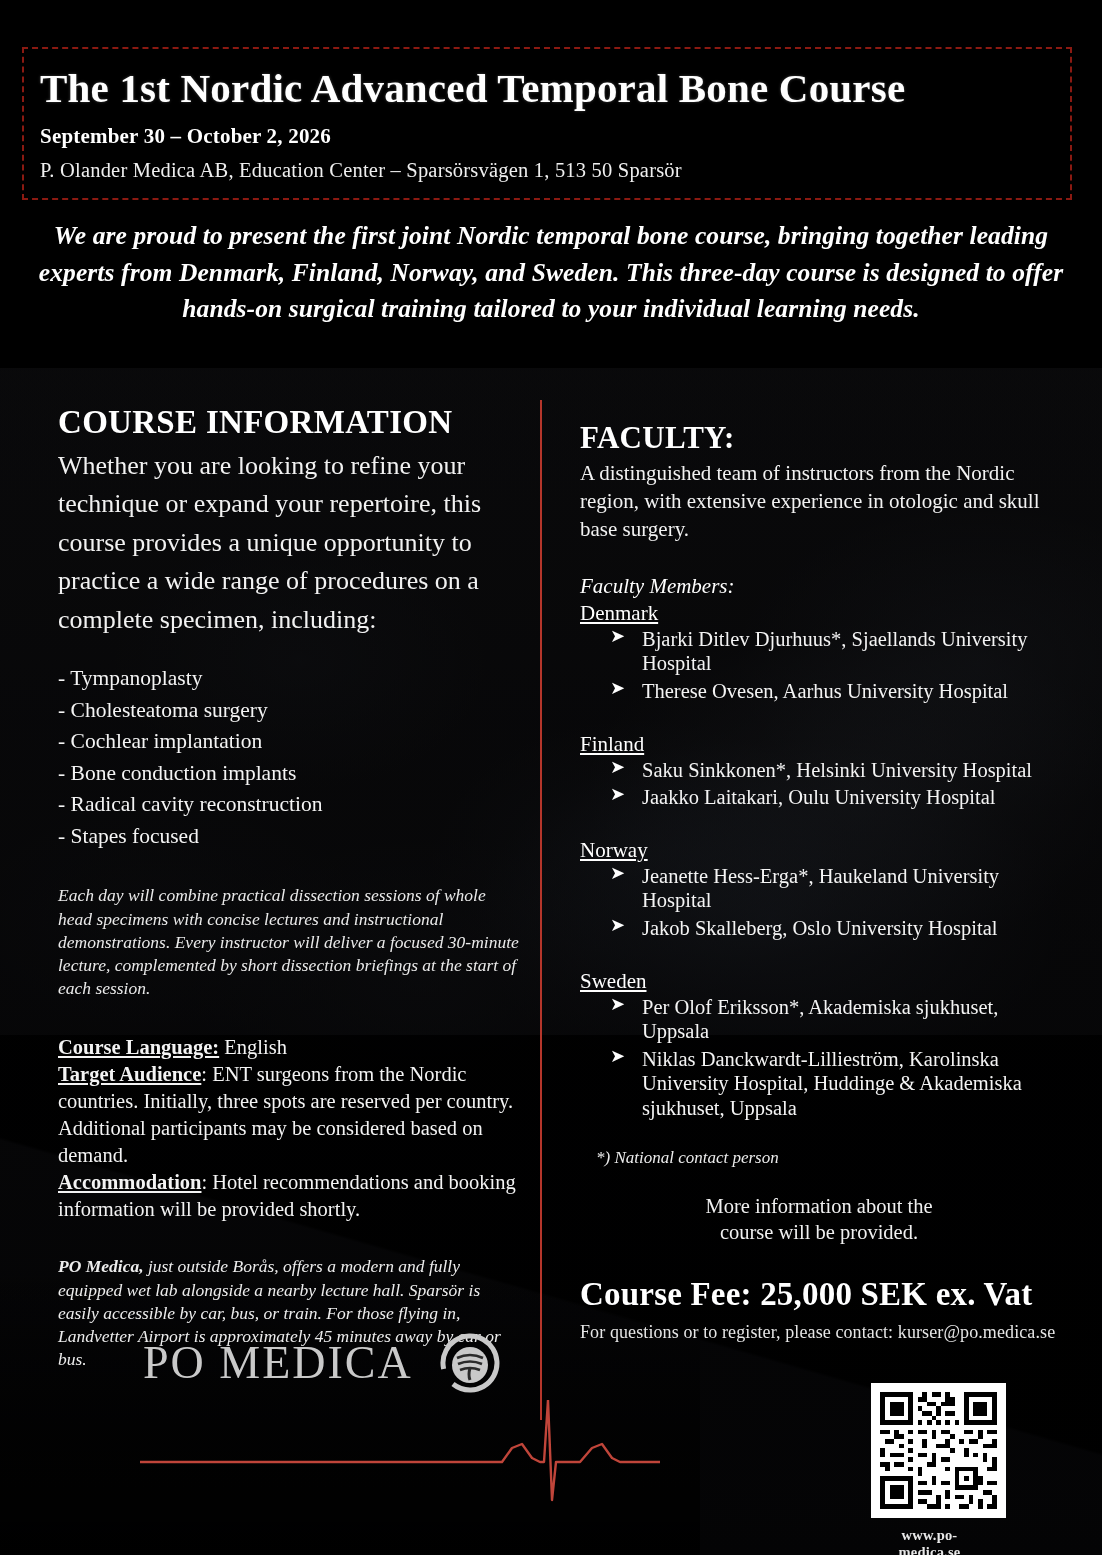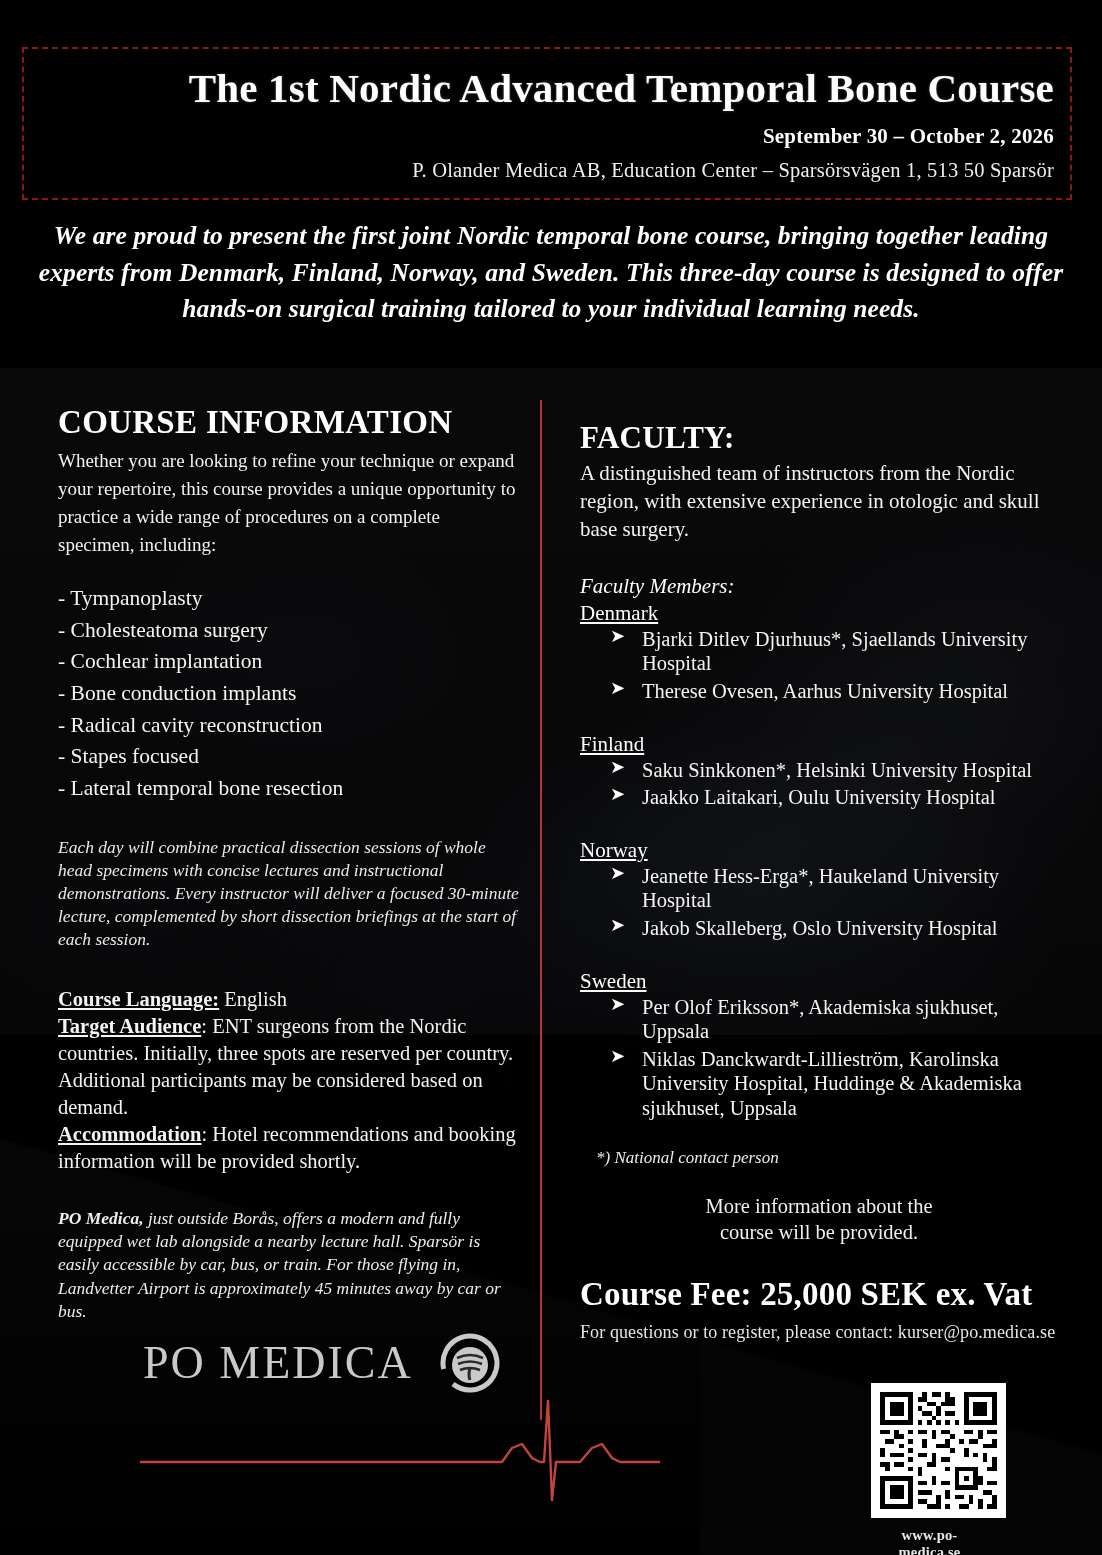--- a/index.html
+++ b/index.html
@@ -64,21 +64,21 @@
   }
 
   
   .header-box {
     position: absolute;
     left: 22px; top: 47px;
     width: 1050px;
     box-sizing: border-box;
     border: 2px dashed #8b1a12;
     padding: 18px 16px 16px 16px;
-    text-align: right;
+    text-align: left;
   }
   .title {
     font-family: "Liberation Serif", "DejaVu Serif", serif;
     font-weight: bold;
     font-size: 41px;
     line-height: 1.06;
     letter-spacing: 0.2px;
     margin: 0 0 14px 0;
     text-shadow: 0 0 3px rgba(255,255,255,0.25);
   }
@@ -141,21 +141,21 @@
     font-size: 33px;
     margin: 0 0 6px 0;
     letter-spacing: 0.3px;
   }
   h2.section-head.faculty {
     font-size: 31px;
     margin-bottom: 4px;
   }
 
   p.body {
-    font-size: 19px;
+    font-size: 26px;
     line-height: 1.48;
     margin: 0;
     color: #f2f2f2;
   }
 
   ul.proc-list {
     list-style: none;
     margin: 26px 0 4px 0;
     padding: 0;
     font-size: 21.5px;
@@ -326,21 +326,20 @@
     <h2 class="section-head">COURSE INFORMATION</h2>
     <p class="body">Whether you are looking to refine your technique or expand your repertoire, this course provides a unique opportunity to practice a wide range of procedures on a complete specimen, including:</p>
 
     <ul class="proc-list">
       <li>- Tympanoplasty</li>
       <li>- Cholesteatoma surgery</li>
       <li>- Cochlear implantation</li>
       <li>- Bone conduction implants</li>
       <li>- Radical cavity reconstruction</li>
       <li>- Stapes focused</li>
-      <li>- Lateral temporal bone resection</li>
     </ul>
 
     <p class="note">Each day will combine practical dissection sessions of whole head specimens with concise lectures and instructional demonstrations. Every instructor will deliver a focused 30-minute lecture, complemented by short dissection briefings at the start of each session.</p>
 
     <div class="details">
       <p><span class="lbl">Course Language:</span><span> English</span></p>
       <p><span class="lbl">Target Audience</span><span>: ENT surgeons from the Nordic countries. Initially, three spots are reserved per country. Additional participants may be considered based on demand.</span></p>
       <p><span class="lbl">Accommodation</span><span>: Hotel recommendations and booking information will be provided shortly.</span></p>
     </div>
 

